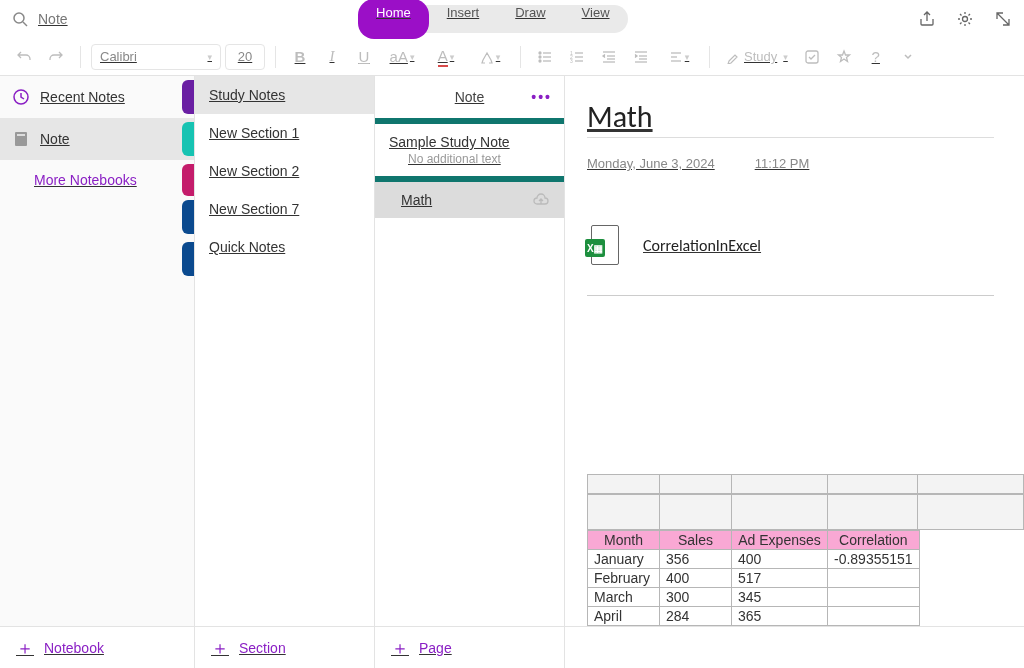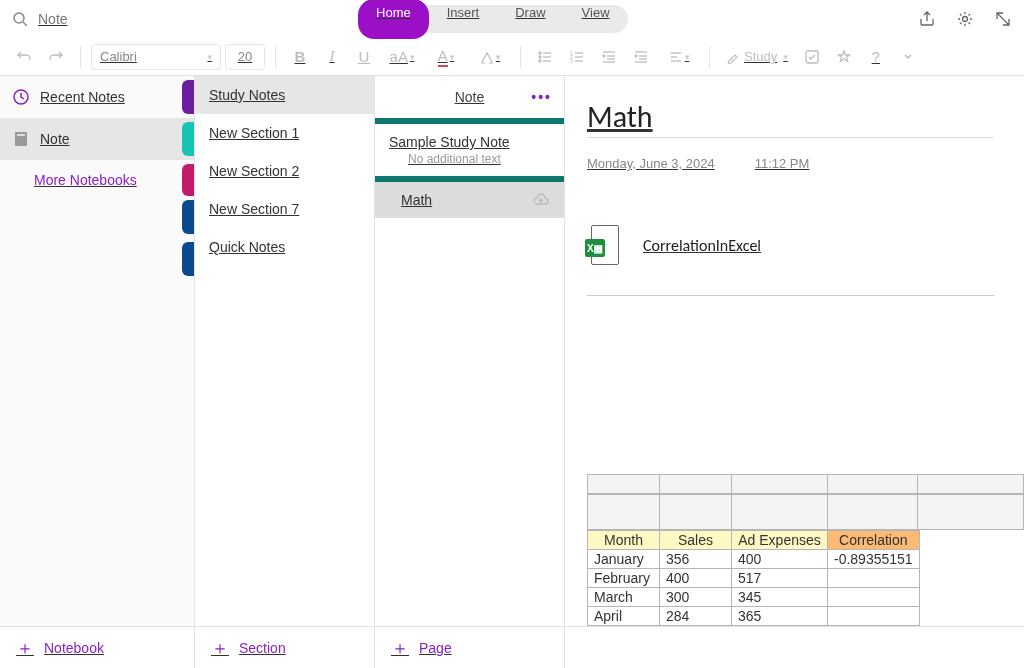--- a/index.html
+++ b/index.html
@@ -47,22 +47,22 @@
 .excel-icon { width: 32px; height: 40px; position: relative; }
 .excel-icon .page { width: 28px; height: 40px; border: 1.5px solid #666; background: #fff; position: absolute; right: 0; border-radius: 2px; }
 .excel-icon .badge { position: absolute; left: -2px; top: 14px; width: 20px; height: 18px; background: #1d8f3e; color: #fff; font-size: 10px; font-weight: bold; display: flex; align-items: center; justify-content: center; border-radius: 2px; }
 .attachment-name { font-size: 16px; color: #222; font-family: Calibri, sans-serif; }
 .hr-line { border-top: 1px solid #ccc; margin-top: 30px; margin-right: 30px; }
 .sheet-preview { position: absolute; bottom: 0; left: 22px; right: 0; }
 .sheet-bar { height: 20px; border-top: 1px solid #b6b6b6; border-left: 1px solid #b6b6b6; display: flex; }
 .sheet-bar .shcell { border-right: 1px solid #b6b6b6; border-bottom: 1px solid #b6b6b6; background: #f3f3f3; }
 .sheet-table { border-collapse: collapse; font-family: "Times New Roman", serif; font-size: 14px; }
 .sheet-table td { border: 1px solid #b6b6b6; padding: 1px 6px; height: 19px; }
-.sheet-table .hdr { background: #fef9c3; text-align: center; }
-.sheet-table .corr-hdr { background: #fdba74; text-align: center; }
+.sheet-table .hdr { background: #f9a8d4; text-align: center; }
+.sheet-table .corr-hdr { background: #f9a8d4; text-align: center; }
 .sheet-table .num { text-align: left; }
 .footer { height: 42px; border-top: 1px solid #e3e3e3; display: flex; background: #fff; }
 .footer .fcol { display: flex; align-items: center; gap: 10px; padding: 0 16px; color: #8a1fc4; font-size: 14px; cursor: pointer; }
 .footer .fcol .plus { font-size: 18px; font-weight: 300; }
 .footer .fc1 { width: 195px; border-right: 1px solid #e3e3e3; }
 .footer .fc2 { width: 180px; border-right: 1px solid #e3e3e3; }
 .footer .fc3 { width: 190px; border-right: 1px solid #e3e3e3; }
 svg { display: block; }
 </style>
 </head>

